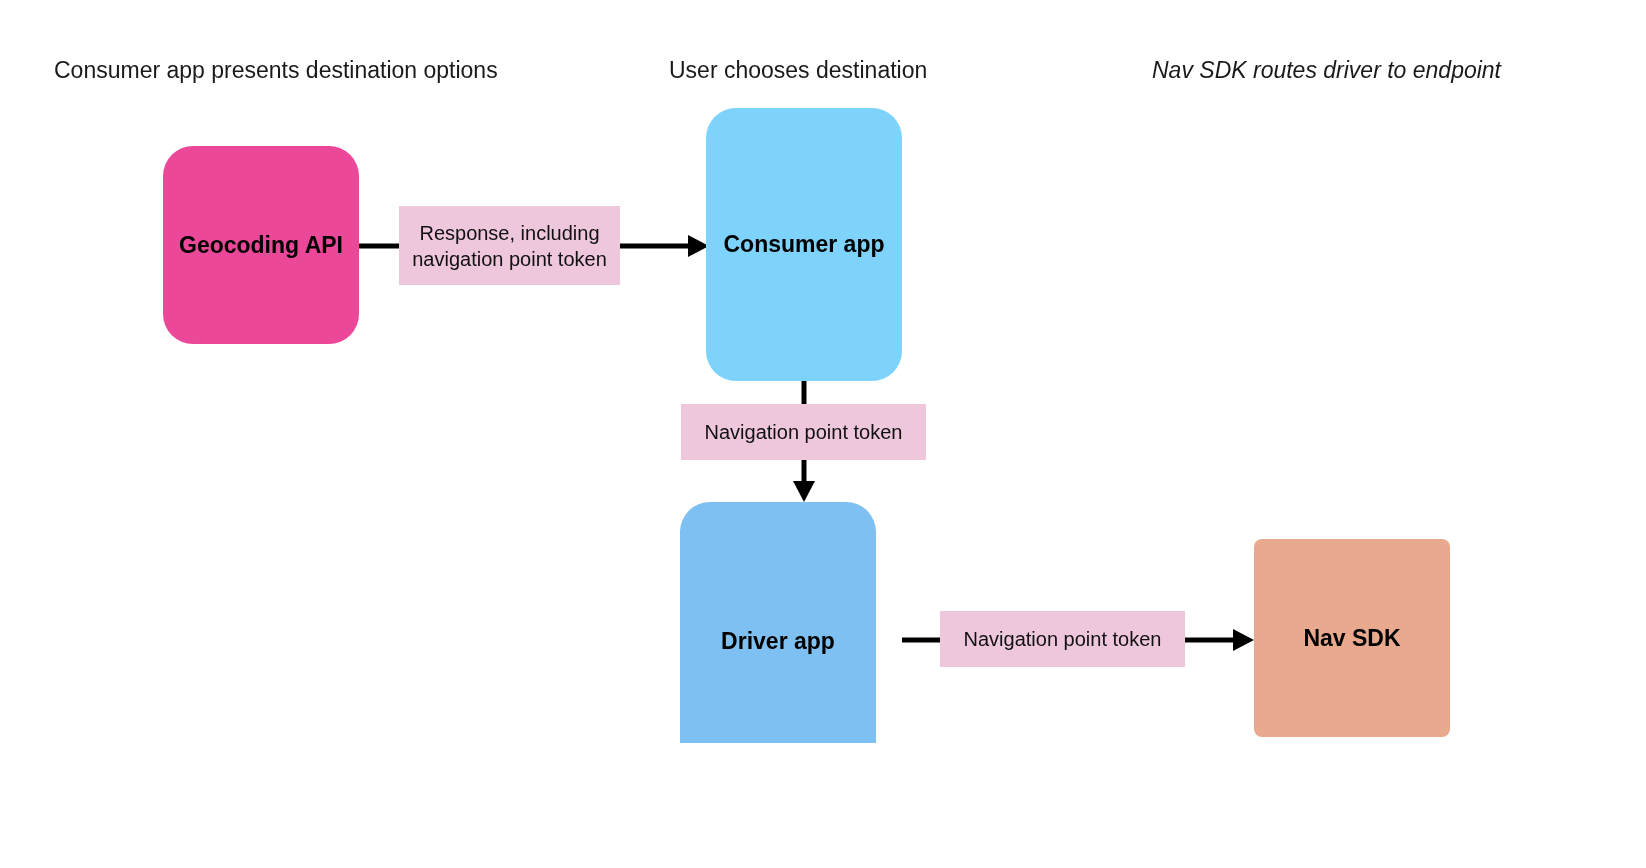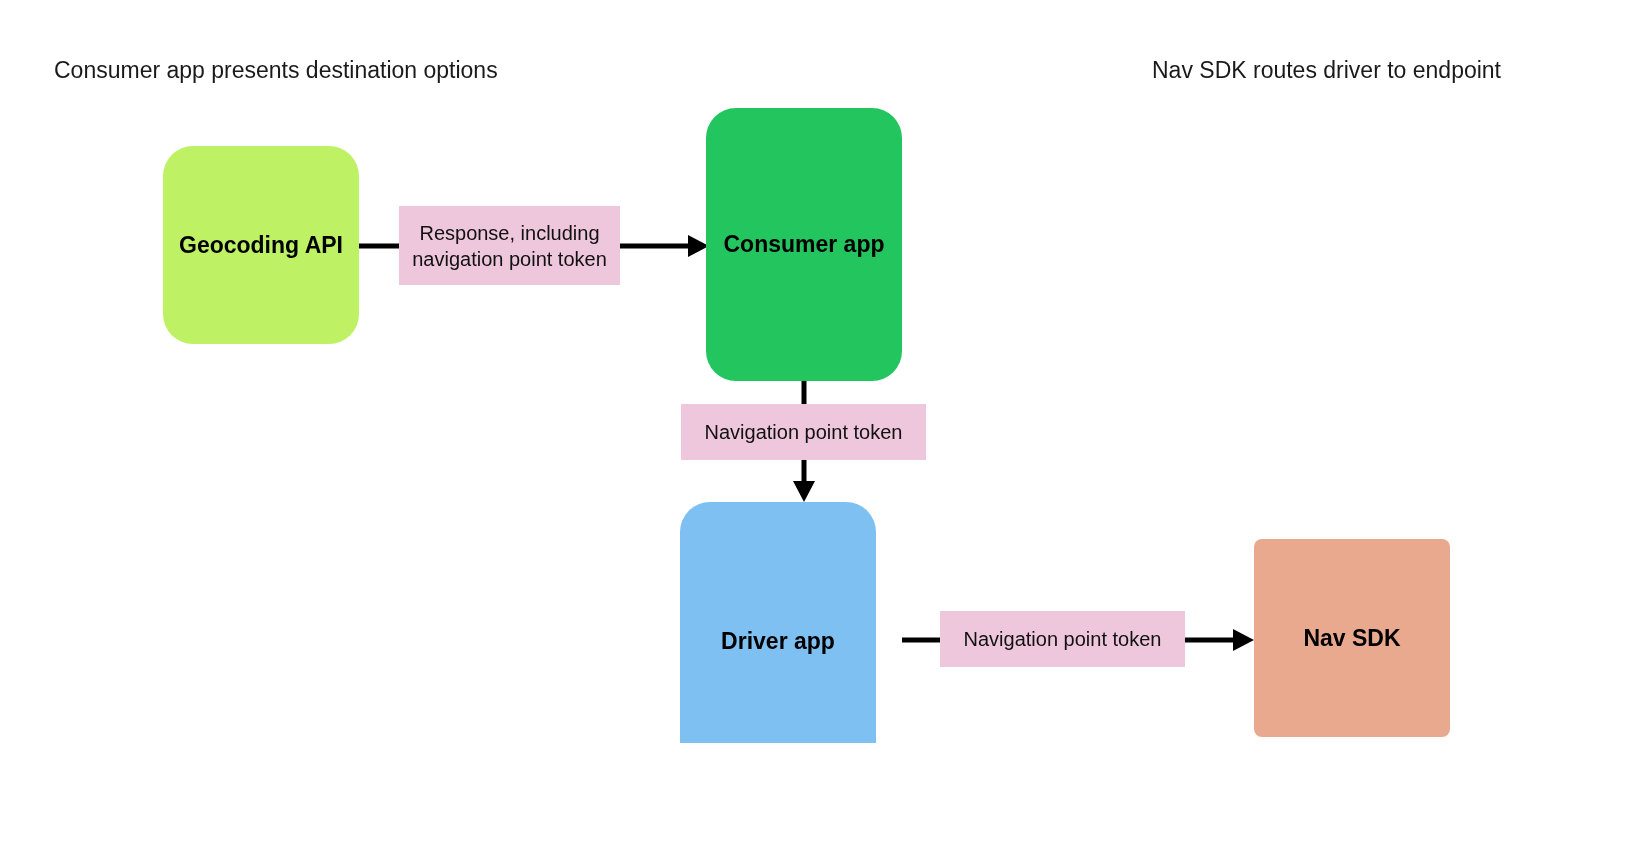--- a/index.html
+++ b/index.html
@@ -67,22 +67,23 @@
     overflow: visible;
   }
 </style>
 </head>
 <body>
 
 <div id="canvas">
 
   <div class="col-heading" style="left:54px; top:56px;">Consumer app presents destination options</div>
 
+  <div class="col-heading" style="left:669px; top:56px;">User chooses destination</div>
 
-  <div class="col-heading" style="left:1152px; top:56px;">Nav SDK routes driver to endpoint</div>
+  <div class="col-heading" style="left:1152px; top:56px;font-style:italic;">Nav SDK routes driver to endpoint</div>
 
   <div class="connector" style="left:359px; top:232px; width:350px; height:28px;">
     <svg width="350" height="28" viewBox="0 0 350 28">
       <line x1="0" y1="14" x2="329" y2="14" stroke="#000000" stroke-width="5"></line>
       <polygon points="329,3 350,14 329,25" fill="#000000"></polygon>
     </svg>
   </div>
 
   <div class="connector" style="left:790px; top:378px; width:28px; height:124px;">
     <svg width="28" height="124" viewBox="0 0 28 124">
@@ -91,25 +92,25 @@
     </svg>
   </div>
 
   <div class="connector" style="left:902px; top:626px; width:352px; height:28px;">
     <svg width="352" height="28" viewBox="0 0 352 28">
       <line x1="0" y1="14" x2="331" y2="14" stroke="#000000" stroke-width="5"></line>
       <polygon points="331,3 352,14 331,25" fill="#000000"></polygon>
     </svg>
   </div>
 
-  <div class="node" style="left:163px; top:146px; width:196px; height:198px; background:#bef264; z-index:3;">
+  <div class="node" style="left:163px; top:146px; width:196px; height:198px; background:#ec4899; z-index:3;">
     <span>Geocoding API</span>
   </div>
 
-  <div class="node" style="left:706px; top:108px; width:196px; height:273px; background:#22c55e; z-index:3;">
+  <div class="node" style="left:706px; top:108px; width:196px; height:273px; background:#7dd3fc; z-index:3;">
     <span>Consumer app</span>
   </div>
 
   <div class="node" style="left:680px; top:502px; width:196px; height:278px; background:#7FC0F2; z-index:3;">
     <span>Driver app</span>
   </div>
 
   <div class="node" style="left:1254px; top:539px; width:196px; height:198px; background:#E8A98F; z-index:3;border-radius:8px;">
     <span>Nav SDK</span>
   </div>

